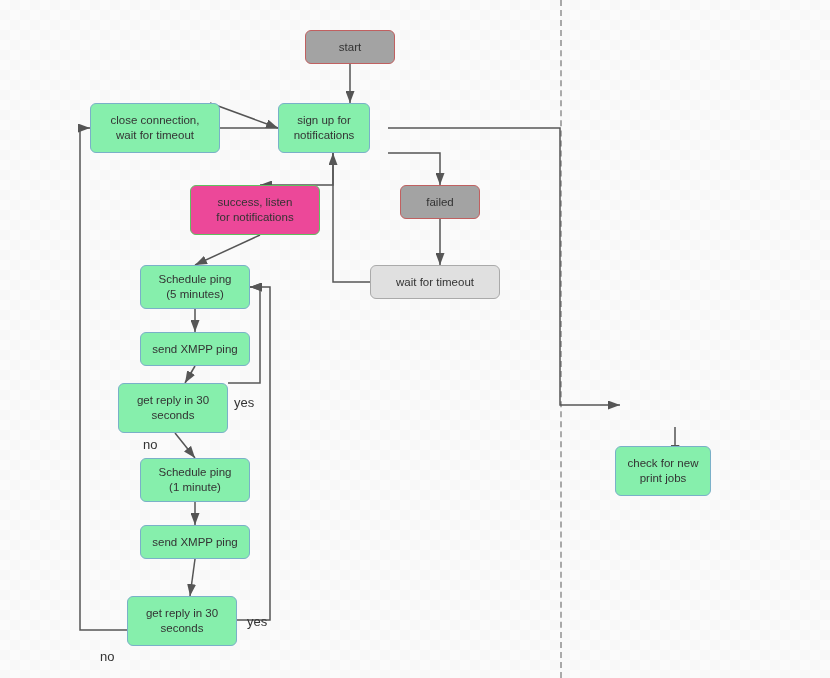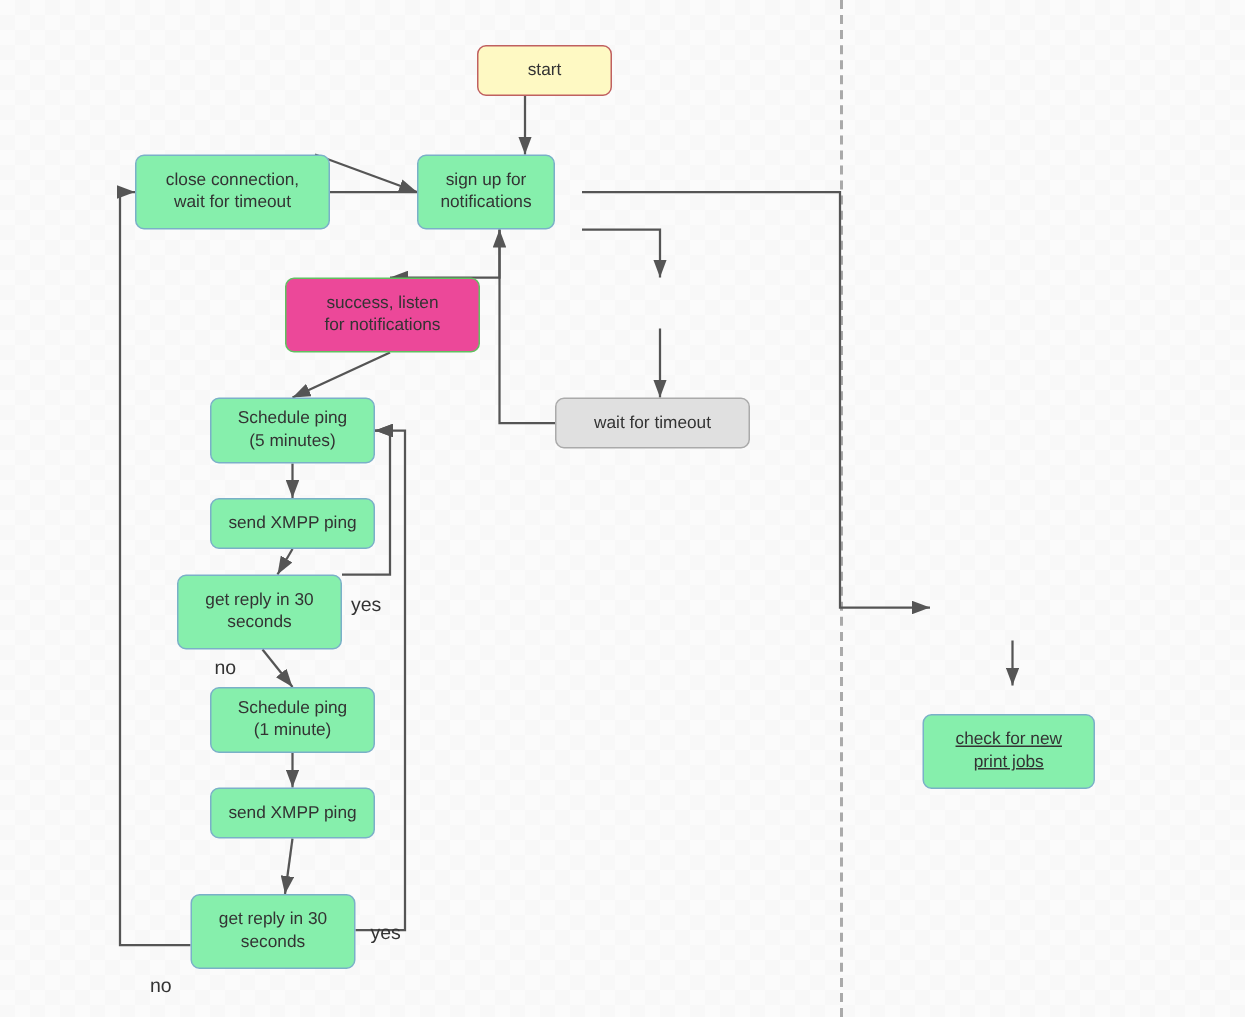--- a/index.html
+++ b/index.html
@@ -44,24 +44,23 @@
       text-align: center;
       display: flex;
       align-items: center;
       justify-content: center;
       line-height: 1.3;
       font-size: 11.5px;
       padding: 4px 6px;
     }
 
     .box-red {
-      background: #fef9c3;
+      background: #a3a3a3;
       border: 1.5px solid #c06060;
       color: #333;
-      margin-left: 13px;
     }
 
     .box-blue {
       background: #86efac;
       border: 1.5px solid #7ab0c8;
       color: #333;
     }
 
     .box-green {
       background: #ec4899;
@@ -148,20 +147,23 @@
   </div>
 
   <div class="box box-blue" style="left:278px;top:103px;width:92px;height:50px;">
     <span>sign up for<br>notifications</span>
   </div>
 
   <div class="box box-blue" style="left:90px;top:103px;width:130px;height:50px;">
     <span>close connection,<br>wait for timeout</span>
   </div>
 
+  <div class="box box-red" style="left:400px;top:185px;width:80px;height:34px;">
+    <span>failed</span>
+  </div>
 
   <div class="box box-green" style="left:190px;top:185px;width:130px;height:50px;">
     <span>success, listen<br>for notifications</span>
   </div>
 
   <div class="box box-gray" style="left:370px;top:265px;width:130px;height:34px;">
     <span>wait for timeout</span>
   </div>
 
   <div class="box box-blue" style="left:140px;top:265px;width:110px;height:44px;">
@@ -190,17 +192,17 @@
 
   <div class="box box-blue" style="left:127px;top:596px;width:110px;height:50px;">
     <span>get reply in 30<br>seconds</span>
   </div>
 
   <div class="label-text" style="left:247px;top:614px;">yes</div>
 
   <div class="label-text" style="left:100px;top:649px;">no</div>
 
 
-  <div class="box box-blue" style="left:615px;top:476px;width:115px;height:50px;text-decoration:underline;">
+  <div class="box box-blue" style="left:615px;top:446px;width:96px;height:50px;">
     <span>check for new<br>print jobs</span>
   </div>
 
 </div>
 
 </body></html>

